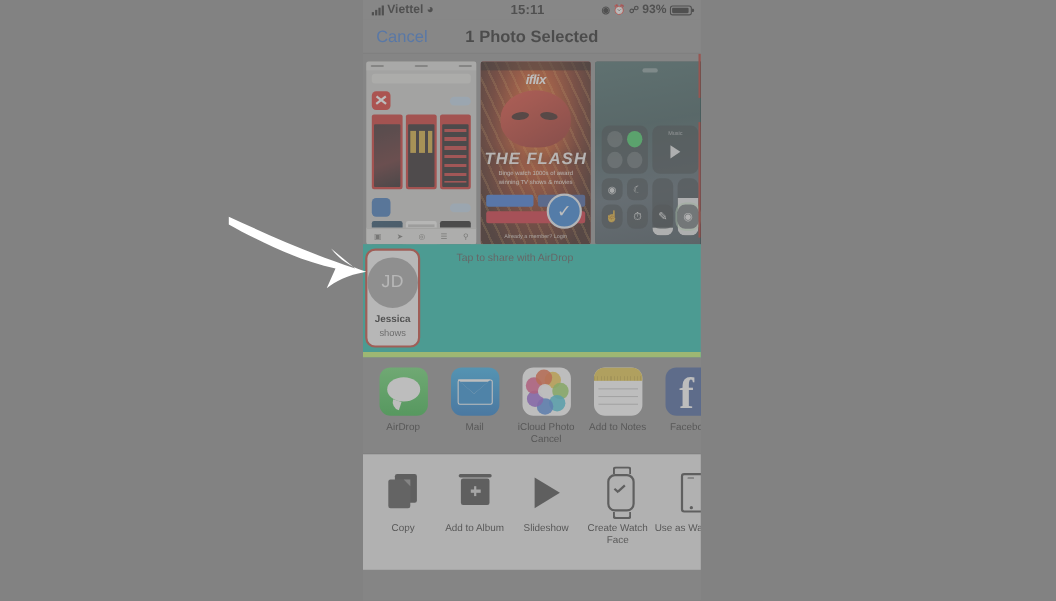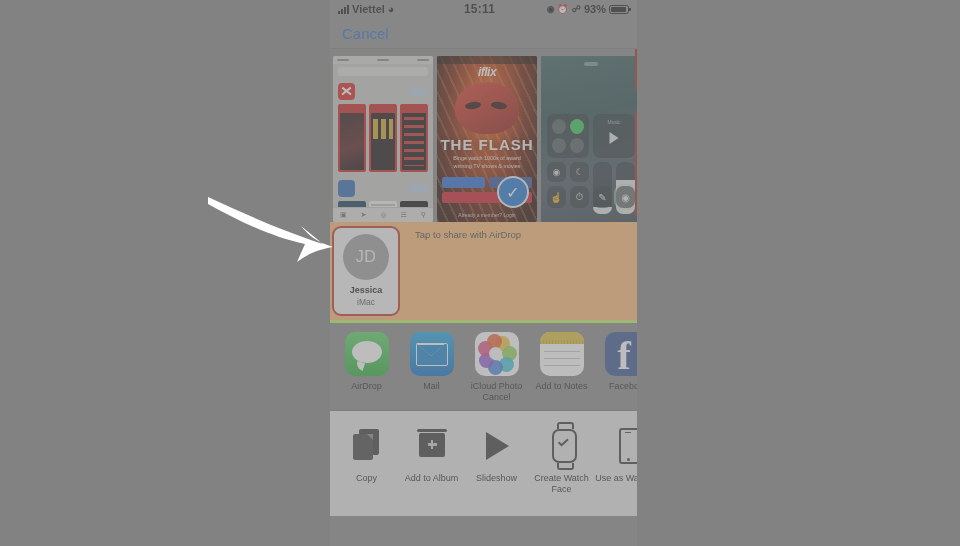--- a/index.html
+++ b/index.html
@@ -128,21 +128,21 @@
   .t2 { background:#7f1d1d; }
   .t2 .bg{position:absolute;inset:0;background:
       radial-gradient(ellipse at 50% 30%, #e8721a 0%, #b83c10 28%, #6d1d0a 55%, #2a0c06 85%);}
   .t2 .bolt{position:absolute;inset:0;background:
       repeating-linear-gradient(65deg, rgba(255,190,90,0.20) 0 2px, rgba(0,0,0,0) 2px 9px);}
   .t2 .tstatus{position:absolute;top:0;left:0;right:0;height:8px;background:rgba(10,4,2,.55);}
   .t2 .logo{position:absolute;top:9px;left:0;right:0;text-align:center;color:#fff;font-style:italic;font-weight:bold;font-size:12px;letter-spacing:-0.5px;}
   .t2 .head{position:absolute;top:26px;left:18px;width:64px;height:52px;border-radius:50% 50% 45% 45%;background:linear-gradient(150deg,#e03c2a,#8f1a12);}
   .t2 .eye{position:absolute;top:46px;left:28px;width:16px;height:7px;background:#2a0d09;border-radius:50%;transform:rotate(-8deg);}
   .t2 .eye2{position:absolute;top:46px;left:54px;width:16px;height:7px;background:#2a0d09;border-radius:50%;transform:rotate(8deg);}
-  .t2 .title{position:absolute;top:80px;left:0;right:0;text-align:center;color:rgba(255,255,255,.92);font-size:15px;font-weight:bold;letter-spacing:1px;text-shadow:0 0 6px rgba(0,0,0,.6);}
+  .t2 .title{position:absolute;top:80px;left:0;right:0;text-align:center;color:rgba(255,255,255,.92);font-size:15px;font-style:italic;font-weight:bold;letter-spacing:1px;text-shadow:0 0 6px rgba(0,0,0,.6);}
   .t2 .sub{position:absolute;top:98px;left:8px;right:8px;text-align:center;color:#f0e2d8;font-size:5.4px;line-height:1.5;}
   .t2 .btnrow{position:absolute;bottom:34px;left:5px;right:5px;display:flex;gap:4px;}
   .t2 .btn-g{flex:1;height:11px;border-radius:2px;background:#2f6bd4;}
   .t2 .btn-f{flex:1;height:11px;border-radius:2px;background:#36539a;}
   .t2 .btn-r{position:absolute;bottom:19px;left:5px;right:5px;height:11px;border-radius:2px;background:#cf1f2c;}
   .t2 .foot{position:absolute;bottom:4px;left:0;right:0;text-align:center;color:#cfc3bb;font-size:5px;}
   .t2 .check{position:absolute;right:8px;bottom:14px;width:28px;height:28px;border-radius:50%;background:#2478d4;border:2px solid #e9eef4;display:flex;align-items:center;justify-content:center;color:#fff;font-size:16px;}
 
   
   .t3 { background:#2b4a46; }
@@ -169,30 +169,30 @@
   .t3 .bsq{flex:1;height:22px;border-radius:7px;background:rgba(40,48,52,.62);display:flex;align-items:center;justify-content:center;color:rgba(255,255,255,.85);font-size:10px;}
   .t3 .bsq.hl{background:rgba(60,70,72,.75);box-shadow:0 0 0 2px rgba(190,225,190,.55);}
 
   
   .redline{position:absolute;width:2px;background:#b0281f;right:0;}
 
   
   .airdrop {
     position:relative;
     height:98px;
-    background:#fdba74;
-    border-bottom:3px solid #bef264;
+    background:#14b8a6;
+    border-bottom:5px solid #bef264;
   }
   .airdrop-hint {
     position:absolute; left:85px; top:7px;
     font-size:9.5px; color:#4a4a4a;
   }
   .contact-card {
     position:absolute; left:2px; top:4px;
-    width:68px; height:90px;
+    width:50px; height:90px;
     background:#f2f2f2;
     border:2px solid #c0392b;
     border-radius:9px;
     display:flex; flex-direction:column; align-items:center;
     justify-content:center;
     box-sizing:border-box;
   }
   .avatar {
     width:46px;height:46px;border-radius:50%;
     background:#a0a0a0;
@@ -292,20 +292,21 @@
         <span class="tiny-glyph">☍</span>
         <span>93%</span>
         <span class="battery">
             <i></i>
           </span>
       </div>
     </div>
 
     <div class="navbar">
       <span class="cancel">Cancel</span>
+      <span class="nav-title">1 Photo Selected</span>
     </div>
 
     <div class="thumbs">
 
       <div class="thumb t1">
         <div class="t-status">
             <span class="t-dot"></span>
             <span class="t-dot"></span>
             <span class="t-dot"></span>
           </div>
@@ -400,21 +401,21 @@
 
       <div class="redline" style="top:0;height:40px;"></div>
       <div class="redline" style="top:62px;height:105px;"></div>
     </div>
 
     <div class="airdrop">
       <div class="airdrop-hint">Tap to share with AirDrop</div>
       <div class="contact-card">
         <div class="avatar">JD</div>
         <div class="c-name">Jessica</div>
-        <div class="c-device">iMac</div>
+        <div class="c-device">shows</div>
       </div>
     </div>
 
     <div class="apps-row">
 
       <div class="app-item">
         <span class="app-icon ic-message"></span>
         <span class="app-label">AirDrop</span>
       </div>
 

